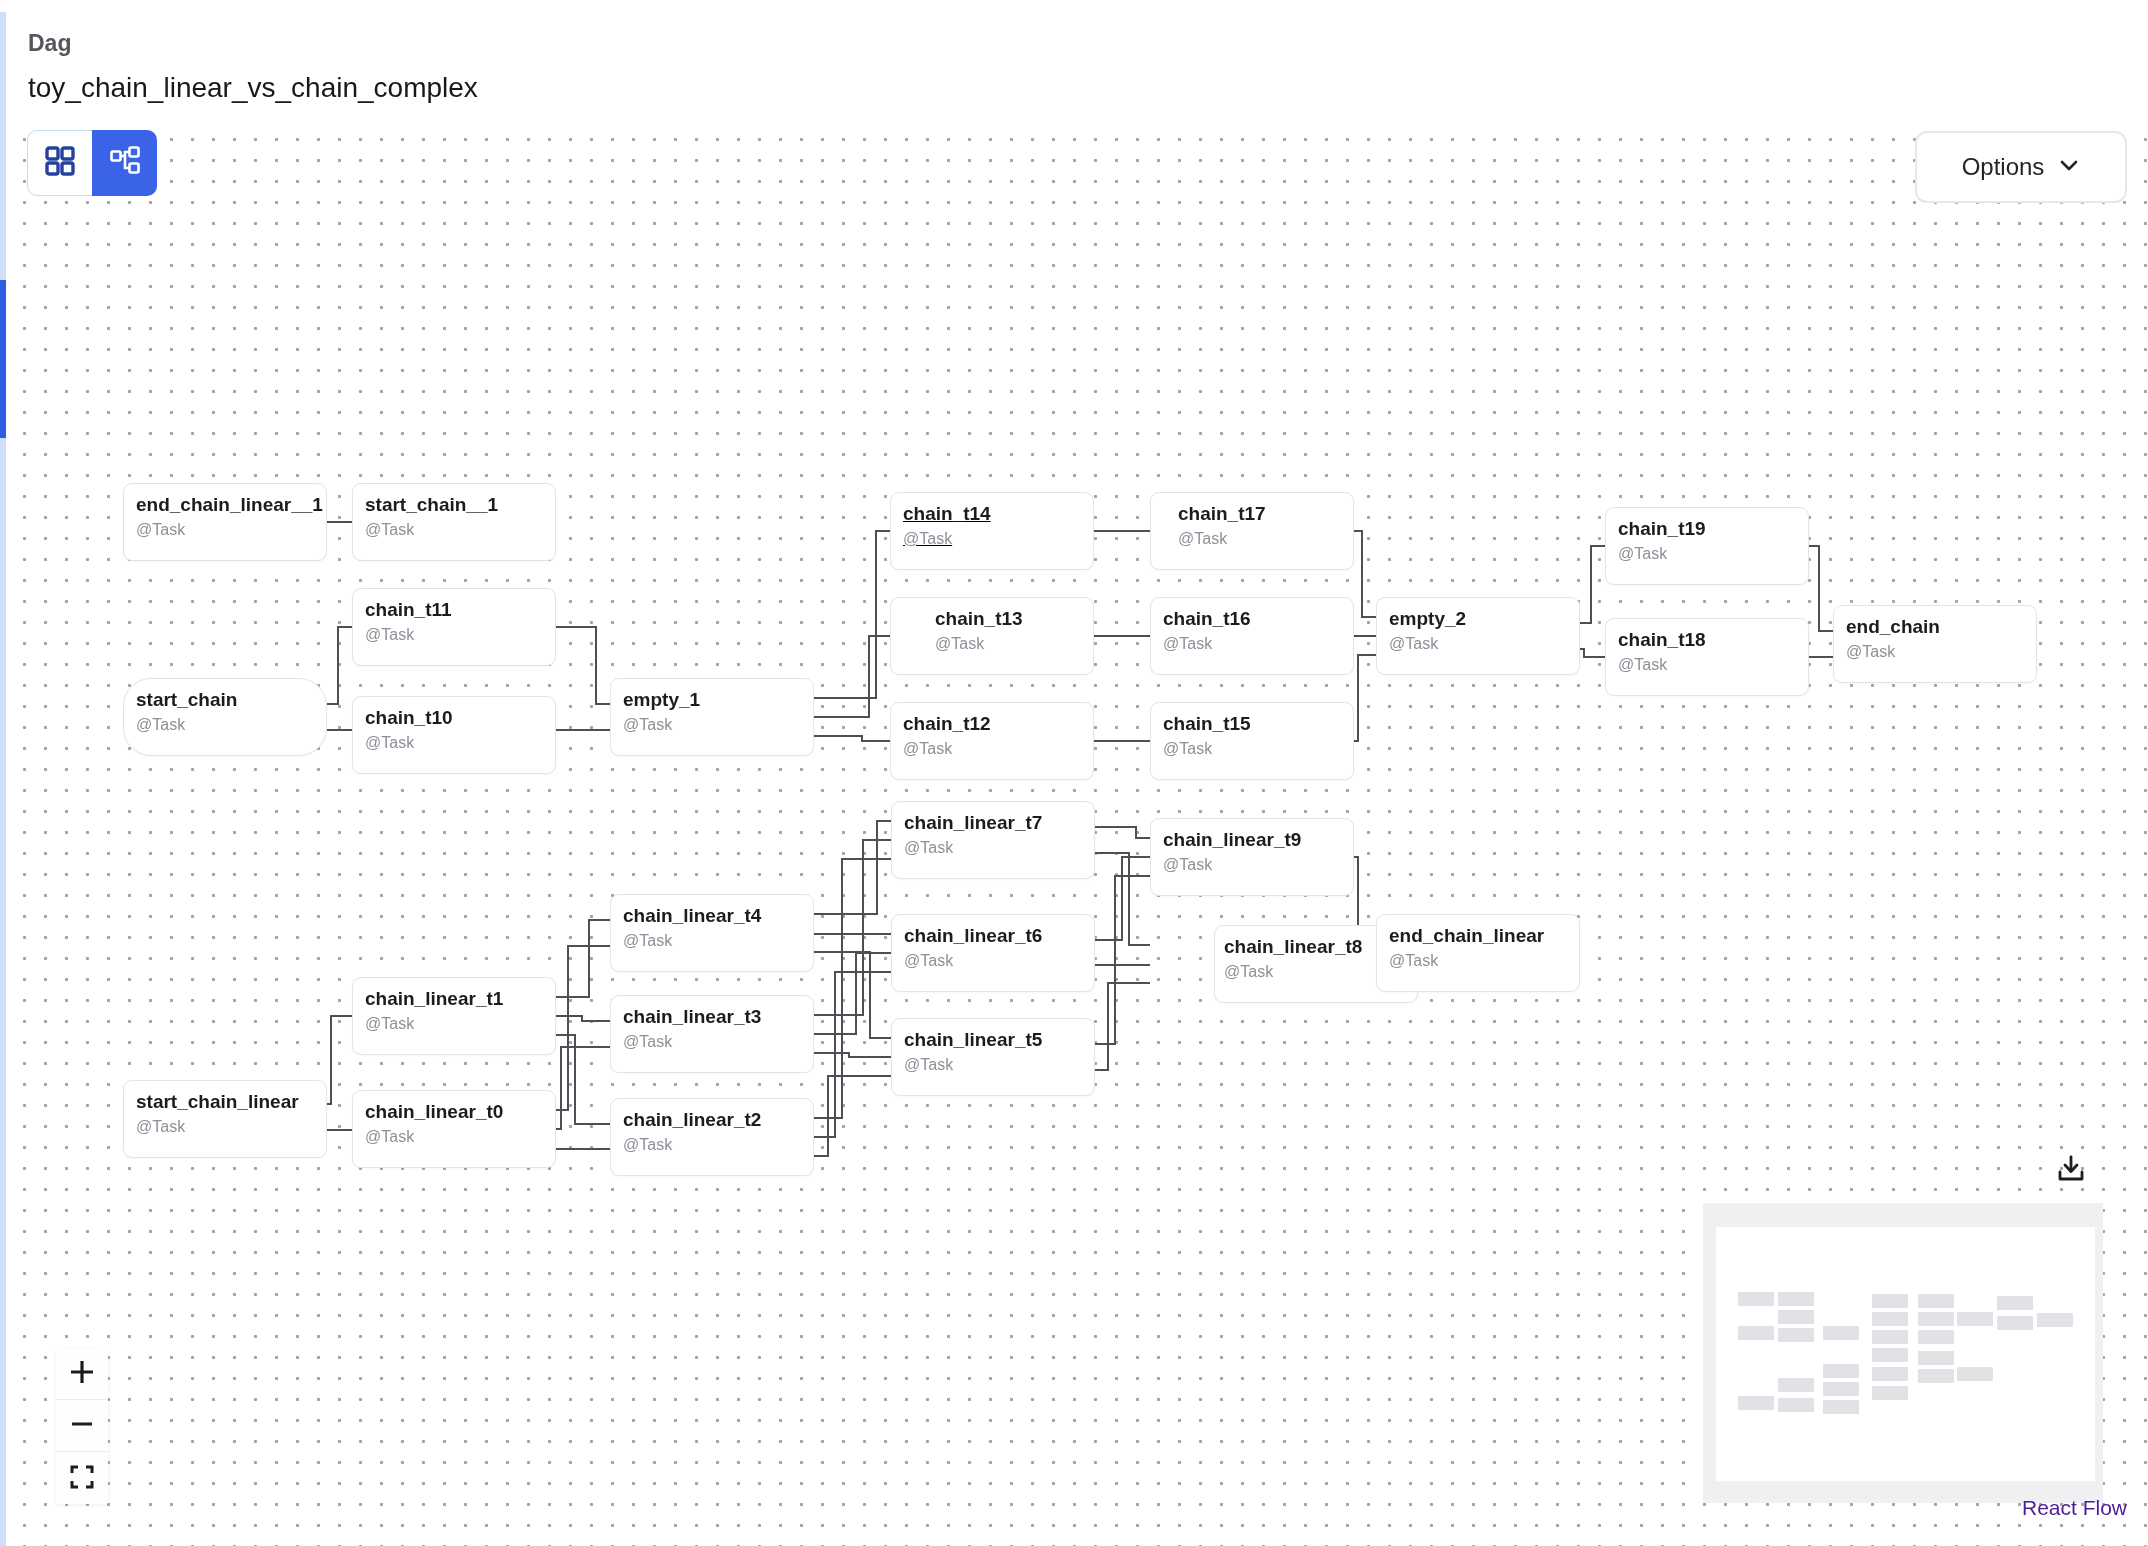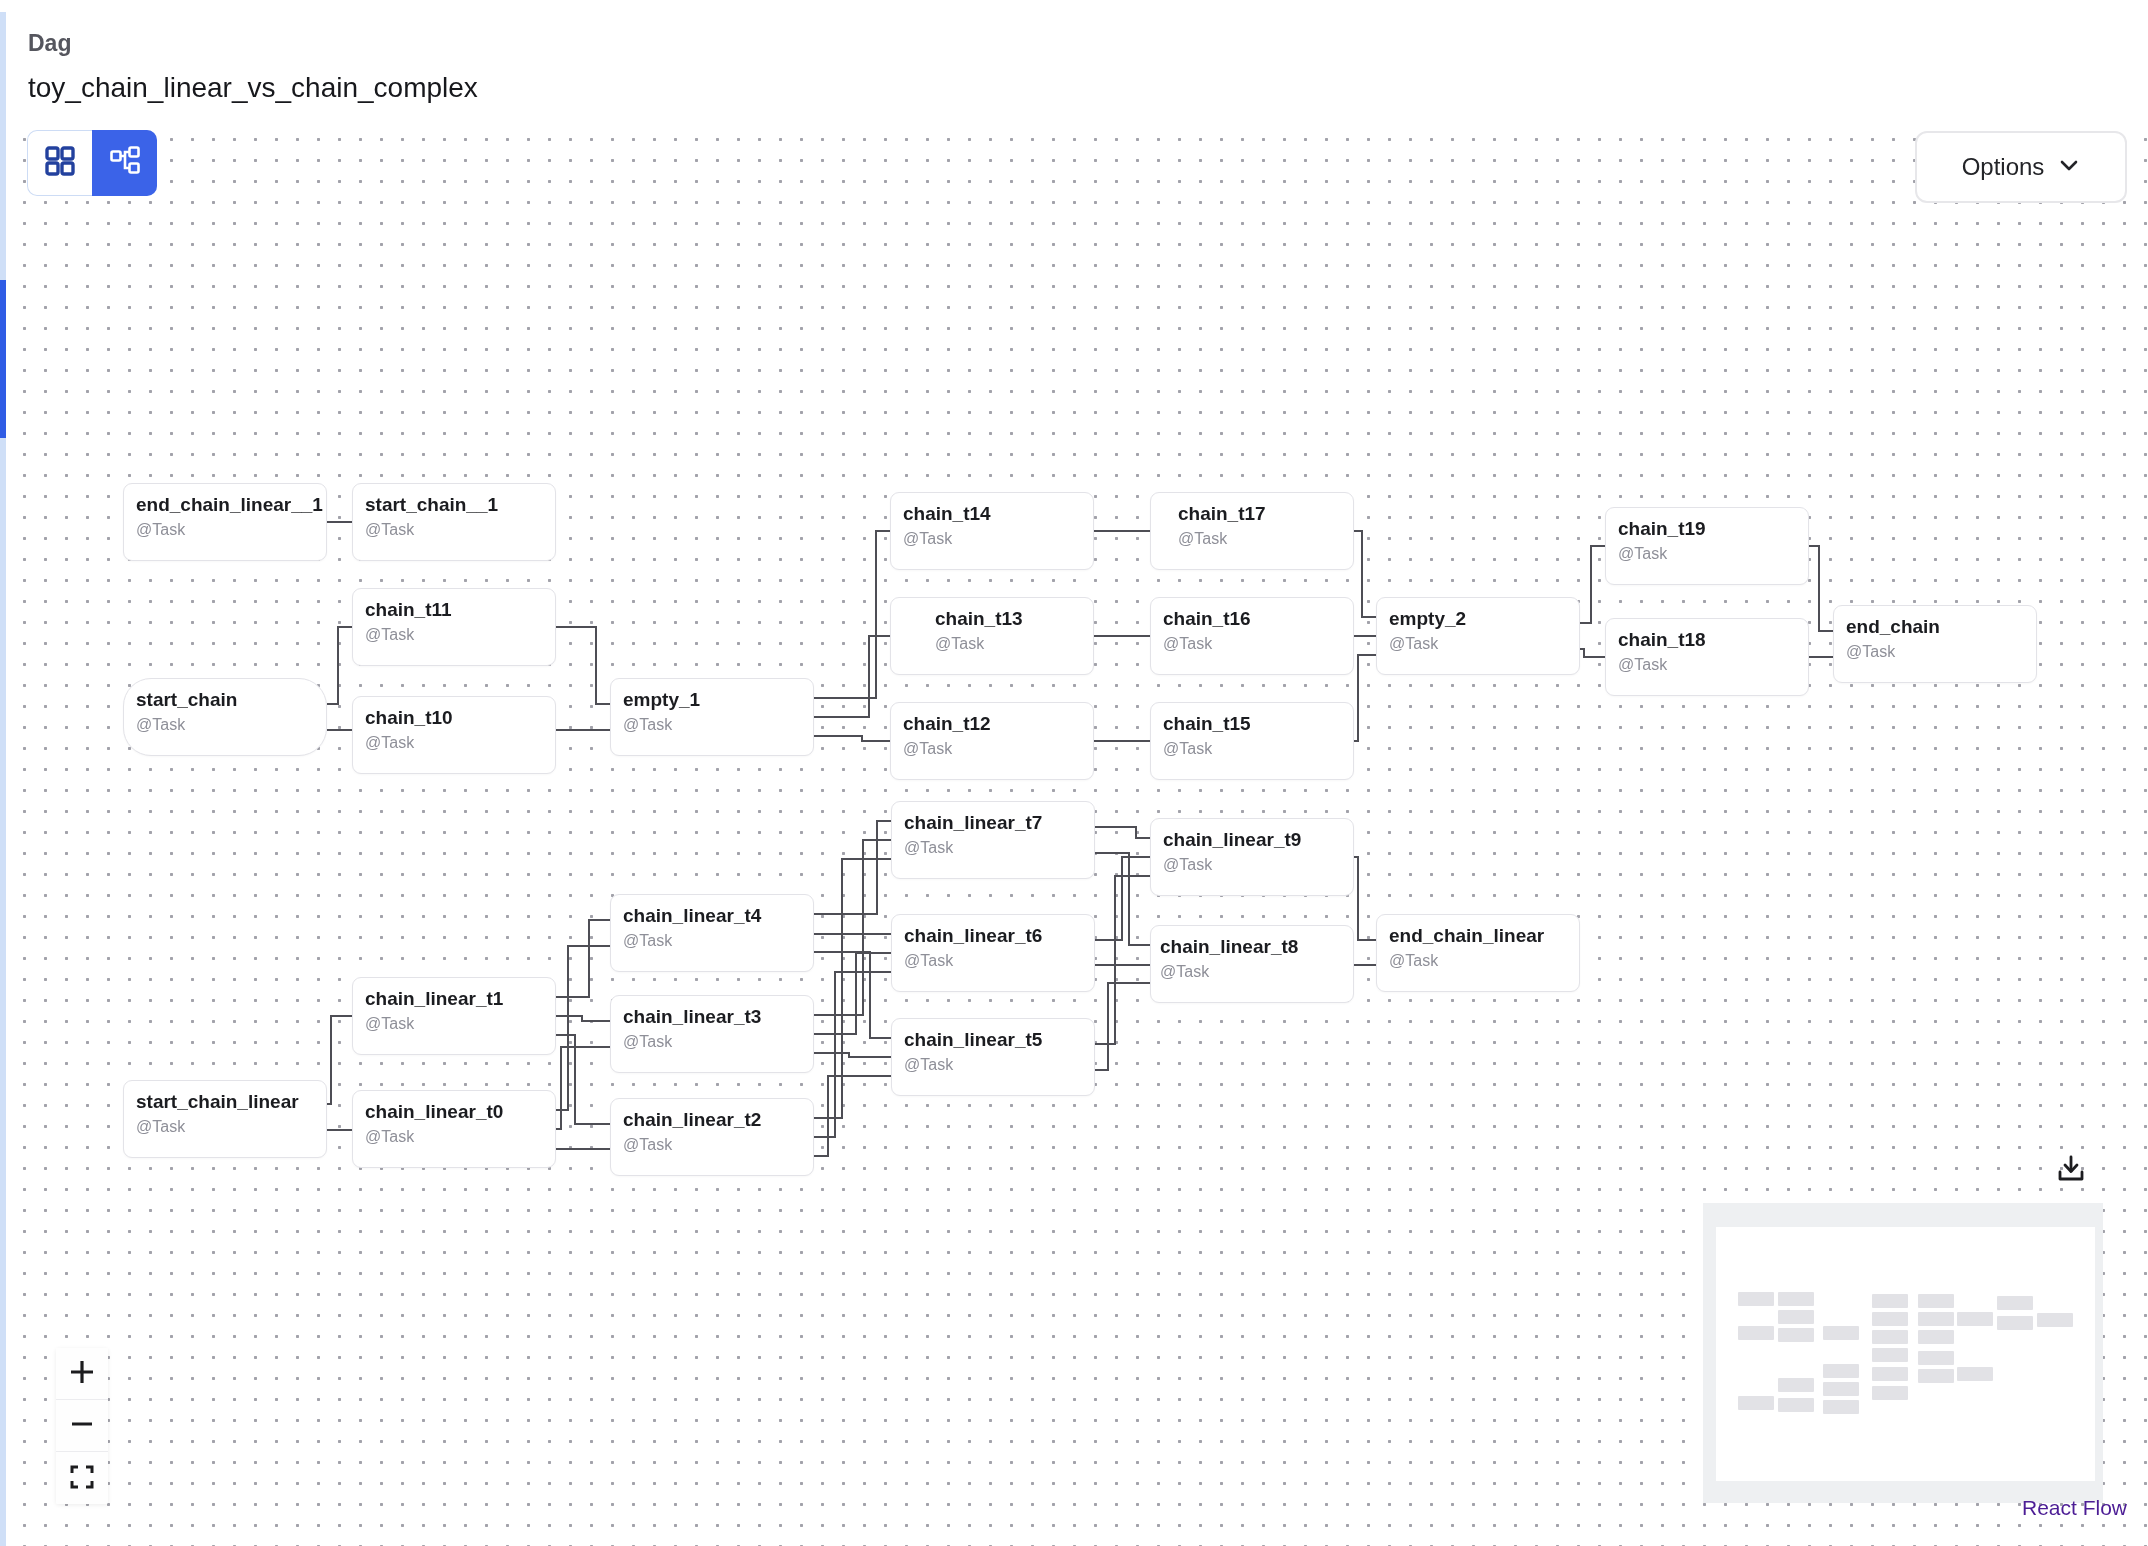--- a/index.html
+++ b/index.html
@@ -132,21 +132,21 @@
         <div class="node-sub">@Task</div>
       </div>
       <div class="node" style="left: 346px; top: 570px; margin-top: 6px;">
         <div class="node-title">chain_t10</div>
         <div class="node-sub">@Task</div>
       </div>
       <div class="node" style="left: 604px; top: 558px;">
         <div class="node-title">empty_1</div>
         <div class="node-sub">@Task</div>
       </div>
-      <div class="node" style="left: 884px; top: 372px;">
+      <div class="node" style="left: 884px; top: 372px; text-decoration: underline;">
         <div class="node-title">chain_t14</div>
         <div class="node-sub">@Task</div>
       </div>
       <div class="node" style="left: 884px; top: 477px; padding-left: 44px;">
         <div class="node-title">chain_t13</div>
         <div class="node-sub">@Task</div>
       </div>
       <div class="node" style="left: 884px; top: 582px;">
         <div class="node-title">chain_t12</div>
         <div class="node-sub">@Task</div>
@@ -188,21 +188,21 @@
         <div class="node-sub">@Task</div>
       </div>
       <div class="node" style="left: 885px; top: 794px;">
         <div class="node-title">chain_linear_t6</div>
         <div class="node-sub">@Task</div>
       </div>
       <div class="node" style="left: 1144px; top: 698px;">
         <div class="node-title">chain_linear_t9</div>
         <div class="node-sub">@Task</div>
       </div>
-      <div class="node" style="left: 1144px; top: 805px; padding-left: 9px;">
+      <div class="node" style="left: 1208px; top: 805px; padding-left: 9px;">
         <div class="node-title">chain_linear_t8</div>
         <div class="node-sub">@Task</div>
       </div>
       <div class="node" style="left: 1370px; top: 794px;">
         <div class="node-title">end_chain_linear</div>
         <div class="node-sub">@Task</div>
       </div>
       <div class="node" style="left: 346px; top: 857px;">
         <div class="node-title">chain_linear_t1</div>
         <div class="node-sub">@Task</div>

